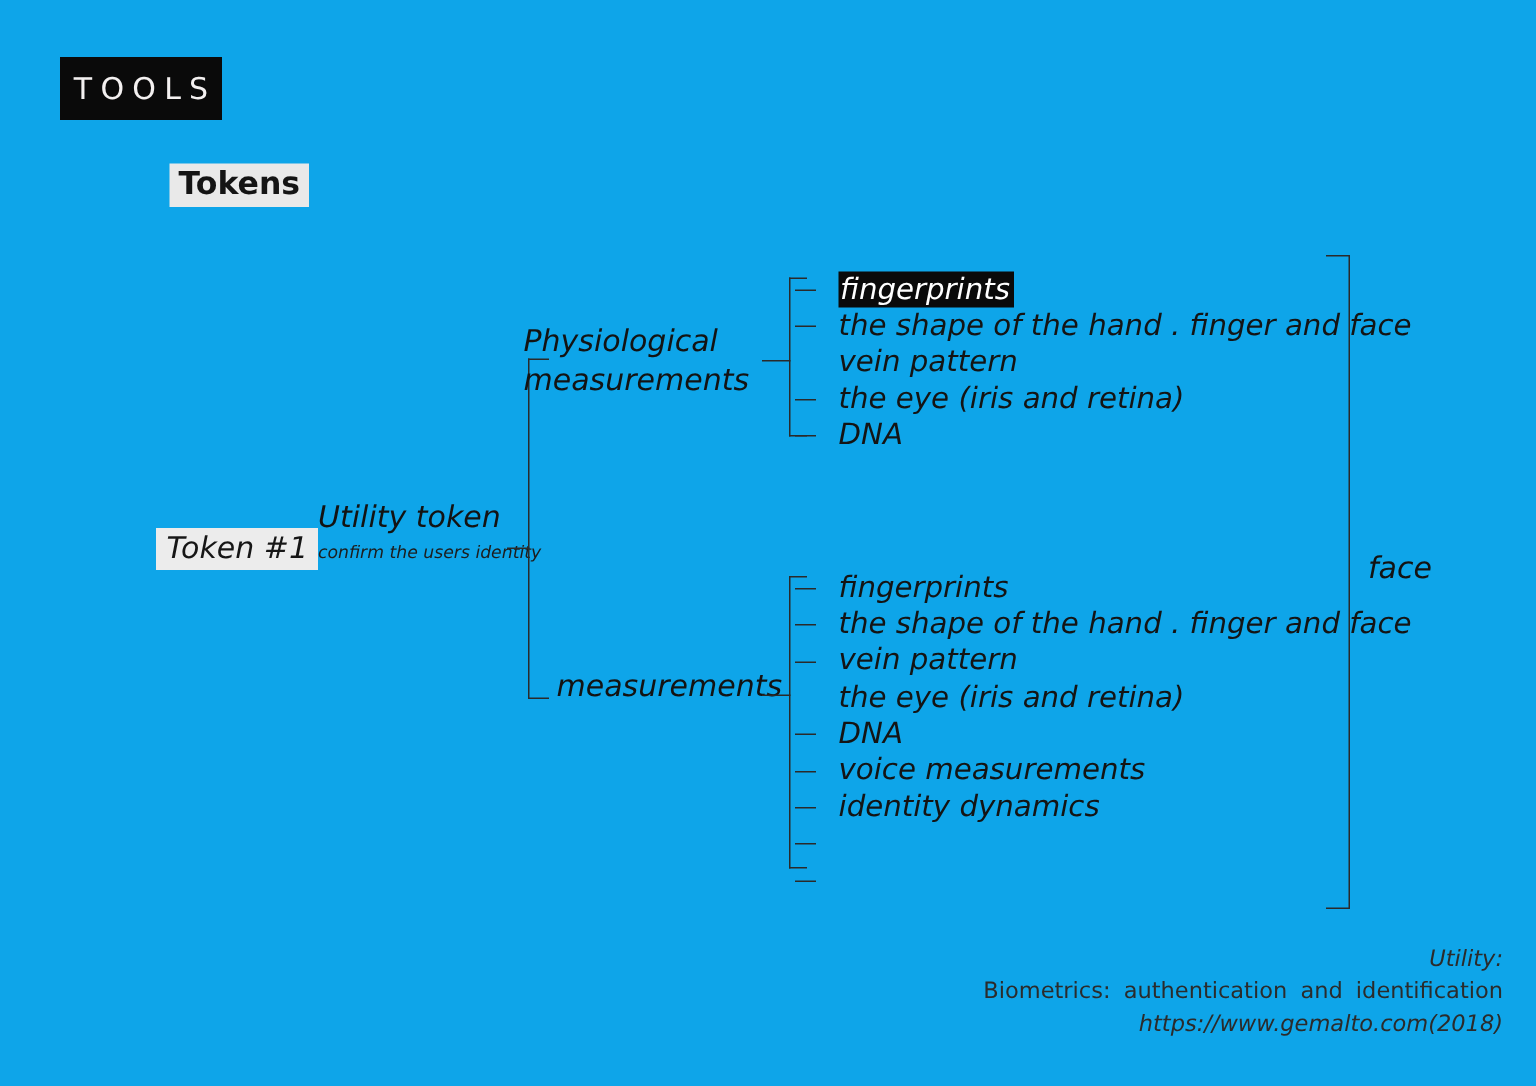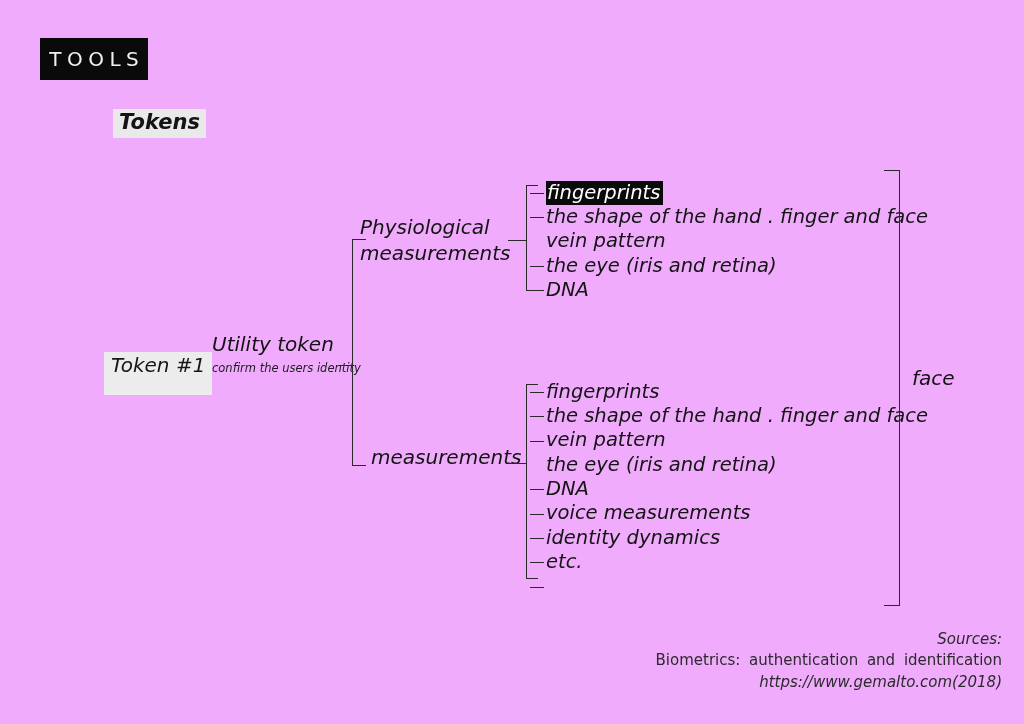--- a/index.html
+++ b/index.html
@@ -12,21 +12,21 @@
     height: 724px;
     background: #fdfdfd;
     font-family: "DejaVu Sans", sans-serif;
     color: #1a1a1a;
     overflow: hidden;
   }
   #page {
     position: relative;
     width: 1024px;
     height: 724px;
-    background: #f0abfc;
+    background: #0ea5e9;
   }
 
   
   .tools-logo {
     position: absolute;
     left: 40px;
     top: 38px;
     width: 108px;
     height: 42px;
     background: #0a0a0a;
@@ -44,35 +44,34 @@
     line-height: 1;
   }
 
   .tokens-heading {
     position: absolute;
     left: 113px;
     top: 109px;
     background: #e9e9e9;
     padding: 2px 6px 3px 6px;
     font-family: "DejaVu Sans", sans-serif;
-    font-style: italic;
     font-weight: bold;
     font-size: 21px;
     line-height: 1.12;
     color: #141414;
     white-space: nowrap;
   }
 
   
   .token-chip {
     position: absolute;
     left: 104px;
     top: 352px;
     background: #ececec;
-    padding: 2px 7px 18px 7px;
+    padding: 2px 7px 3px 7px;
     font-family: "DejaVu Sans", sans-serif;
     font-style: italic;
     font-size: 20px;
     line-height: 1.15;
     color: #161616;
     white-space: nowrap;
   }
 
   .root-block {
     position: absolute;
@@ -134,21 +133,21 @@
   
   .branch-label {
     position: absolute;
     font-family: "DejaVu Sans", sans-serif;
     font-style: italic;
     font-size: 20px;
     line-height: 1.32;
     color: #131313;
     white-space: nowrap;
   }
-  #label-physiological { left: 360px; top: 214px; }
+  #label-physiological { left: 349px; top: 214px; }
   #label-behavioral    { left: 371px; top: 444px; }
 
   
   #phys-bracket { left: 526px; top: 185px; width: 12px; height: 106px; }
   #phys-stem    { left: 508px; top: 240px; width: 19px; }
   #beh-bracket  { left: 526px; top: 384px; width: 12px; height: 195px; }
   #beh-stem     { left: 508px; top: 463px; width: 19px; }
 
   
   .leaf-list {
@@ -165,20 +164,21 @@
     align-items: center;
   }
   .leaf-text {
     font-family: "DejaVu Sans", sans-serif;
     font-style: italic;
     font-size: 19.5px;
     line-height: 1;
     color: #141414;
     white-space: nowrap;
     padding: 1px 0 2px 0;
+    margin-left: 13px;
   }
   .leaf-text.highlighted {
     background: #0a0a0a;
     color: #ffffff;
     padding: 2px 3px 3px 1px;
   }
 
   
   .phys-tick { left: 530px; width: 14px; }
   .beh-tick  { left: 530px; width: 14px; }
@@ -295,30 +295,27 @@
       </div>
       <div class="leaf-row">
         <span class="leaf-text">DNA</span>
       </div>
       <div class="leaf-row">
         <span class="leaf-text">voice measurements</span>
       </div>
       <div class="leaf-row">
         <span class="leaf-text">identity dynamics</span>
       </div>
-      <div class="leaf-row">
-        <span class="leaf-text">etc.</span>
-      </div>
     </div>
 
   <div class="bracket-right" id="users-bracket"></div>
   <div id="users-label">face</div>
 
   <div class="sources">
-    <div class="src-line-1">Sources:</div>
+    <div class="src-line-1">Utility:</div>
     <div class="src-line-2">Biometrics: authentication and identification</div>
     <div class="src-line-3">https://www.gemalto.com(2018)</div>
   </div>
 
 <div class="tick phys-tick" style="top: 193.15px;"></div>
     <div class="tick phys-tick" style="top: 217.45px;"></div>
     <div class="tick phys-tick" style="top: 266.05px;"></div>
     <div class="tick phys-tick" style="top: 290.35px;"></div>
     <div class="tick beh-tick" style="top: 392.15px;"></div>
     <div class="tick beh-tick" style="top: 416.45px;"></div>

